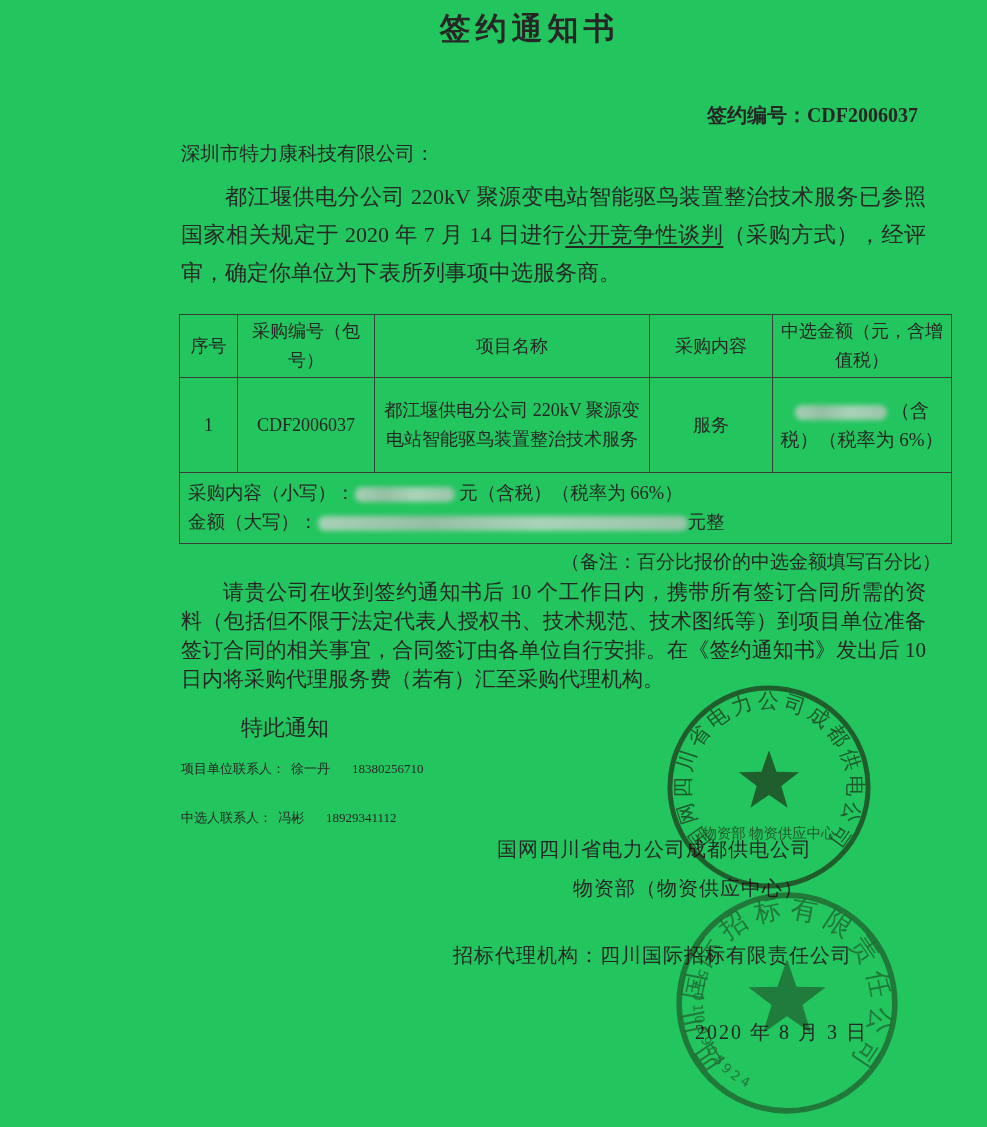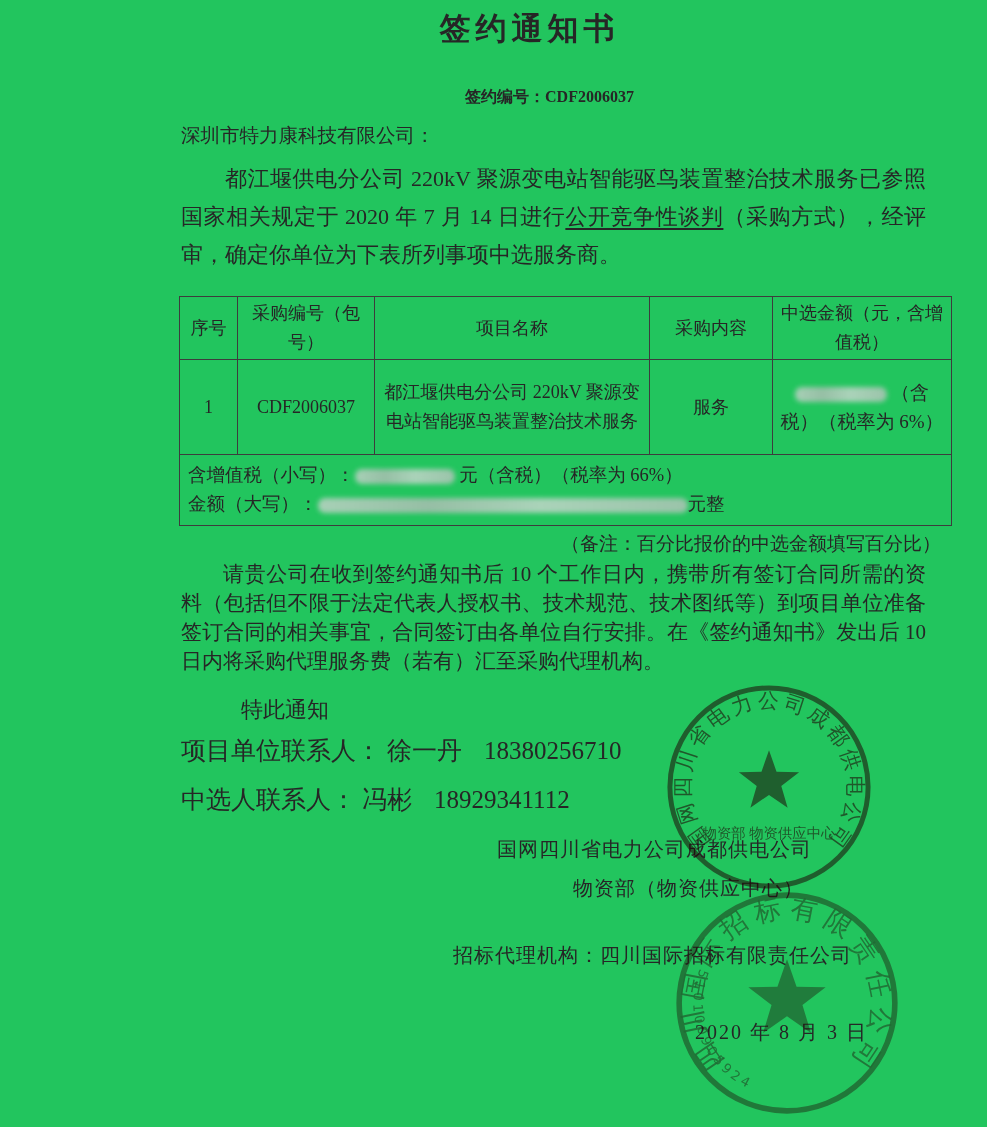--- a/index.html
+++ b/index.html
@@ -7,22 +7,22 @@
     position:relative; width:987px; height:1127px; margin:0 auto;
     background:#22c55e; overflow:hidden; color:#262626;
     font-family:"Liberation Serif","DejaVu Serif",serif;
     padding-left:36px;
   }
   .title{
     margin:0; padding-top:8px; text-align:center;
     font-size:31px; font-weight:600; letter-spacing:5px; line-height:42px;
   }
   .content{ padding:0 97px 0 145px; }
-  .ref-line{ margin-top:36px; text-align:center; padding-right:8px;
-    font-size:16px; font-weight:600; line-height:22px; }
+  .ref-line{ margin-top:54px; text-align:right; padding-right:8px;
+    font-size:20px; font-weight:600; line-height:22px; }
   .addressee{ margin-top:16px; font-size:19.5px; line-height:24px; }
   .para1{ margin-top:12px; font-size:22px; line-height:38px;
     text-align:justify; text-indent:2em; }
   .u{ text-decoration:underline; text-underline-offset:4px; }
   .table-wrap{ width:772px; margin-left:-2px; }
   table.main{ border-collapse:collapse; width:772px; table-layout:fixed;
     font-size:18px; }
   table.main td,table.main th{
     border:1.6px solid #3d3d3d; text-align:center; vertical-align:middle;
     font-weight:normal; padding:2px 4px; line-height:29px;
@@ -37,21 +37,21 @@
     background:linear-gradient(90deg,#d4d4d4,#bdbdbd 30%,#d8d8d8 60%,#c3c3c3);
   }
   .redact.small{ width:100px; }
   .redact.cell{ width:92px; margin-right:4px;}
   .redact.big{ width:370px; }
   .note-line{ margin-top:4px; text-align:right; padding-right:10px;
     font-size:19px; line-height:28px; }
   .para2{ margin-top:2px; font-size:21px; line-height:29px;
     text-align:justify; text-indent:2em; }
   .notice{ margin:0 0 0 60px; font-size:22px; line-height:26px; }
-  .contact{ margin-top:6px; font-size:25px; line-height:43px; }
+  .contact{ margin-top:6px; font-size:13px; line-height:43px; }
   .contact .name{ margin-left:6px; }
   .contact .phone{ margin-left:22px; font-family:"Liberation Serif",serif; }
   .abs{ position:absolute; z-index:2; font-size:20px; line-height:26px;
     white-space:nowrap; }
   .sig-company{ left:497px; top:836px; letter-spacing:1px; }
   .sig-dept{ left:573px; top:875px; letter-spacing:1px; }
   .sig-agency{ left:453px; top:942px; letter-spacing:1px; }
   .sig-date{ left:695px; top:1019px; letter-spacing:2px; }
   .stamp{ position:absolute; z-index:3; mix-blend-mode:multiply;
     pointer-events:none; }
@@ -92,21 +92,21 @@
         </tr>
         <tr class="row">
           <td>1</td>
           <td>CDF2006037</td>
           <td>都江堰供电分公司 220kV 聚源变电站智能驱鸟装置整治技术服务</td>
           <td>服务</td>
           <td class="amount-cell"><span class="redact cell"></span><span>（含税）（税率为 6%）</span></td>
         </tr>
         <tr class="ftr">
           <td colspan="5">
-            <div><span>含增值税（小写）：</span><span class="redact small"></span><span> 元（含税）（税率为 66%）</span></div>
+            <div><span>采购内容（小写）：</span><span class="redact small"></span><span> 元（含税）（税率为 66%）</span></div>
             <div><span>金额（大写）：</span><span class="redact big"></span><span>元整</span></div>
           </td>
         </tr>
       </tbody>
         </table>
       <div class="note-line">（备注：百分比报价的中选金额填写百分比）</div>
     </div>
 
     <p class="para2">请贵公司在收到签约通知书后 10 个工作日内，携带所有签订合同所需的资料（包括但不限于法定代表人授权书、技术规范、技术图纸等）到项目单位准备签订合同的相关事宜，合同签订由各单位自行安排。在《签约通知书》发出后 10 日内将采购代理服务费（若有）汇至采购代理机构。</p>
 

